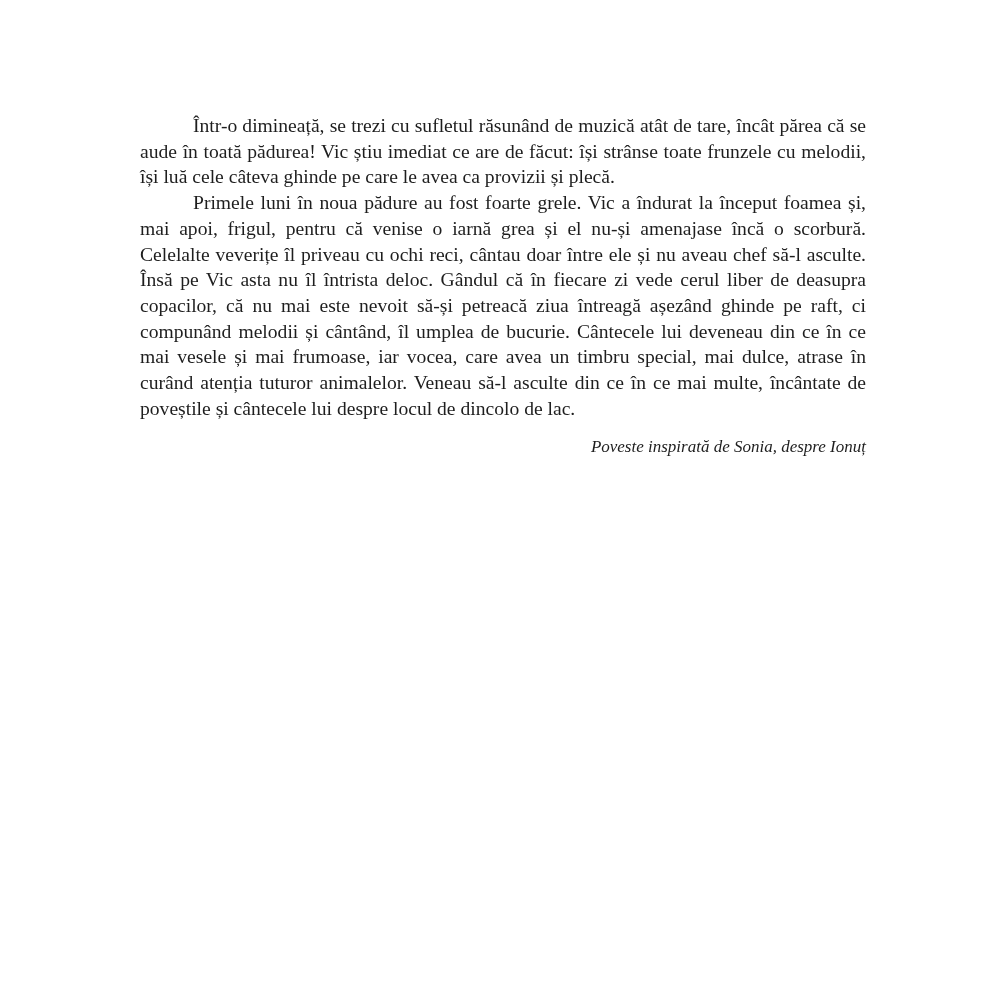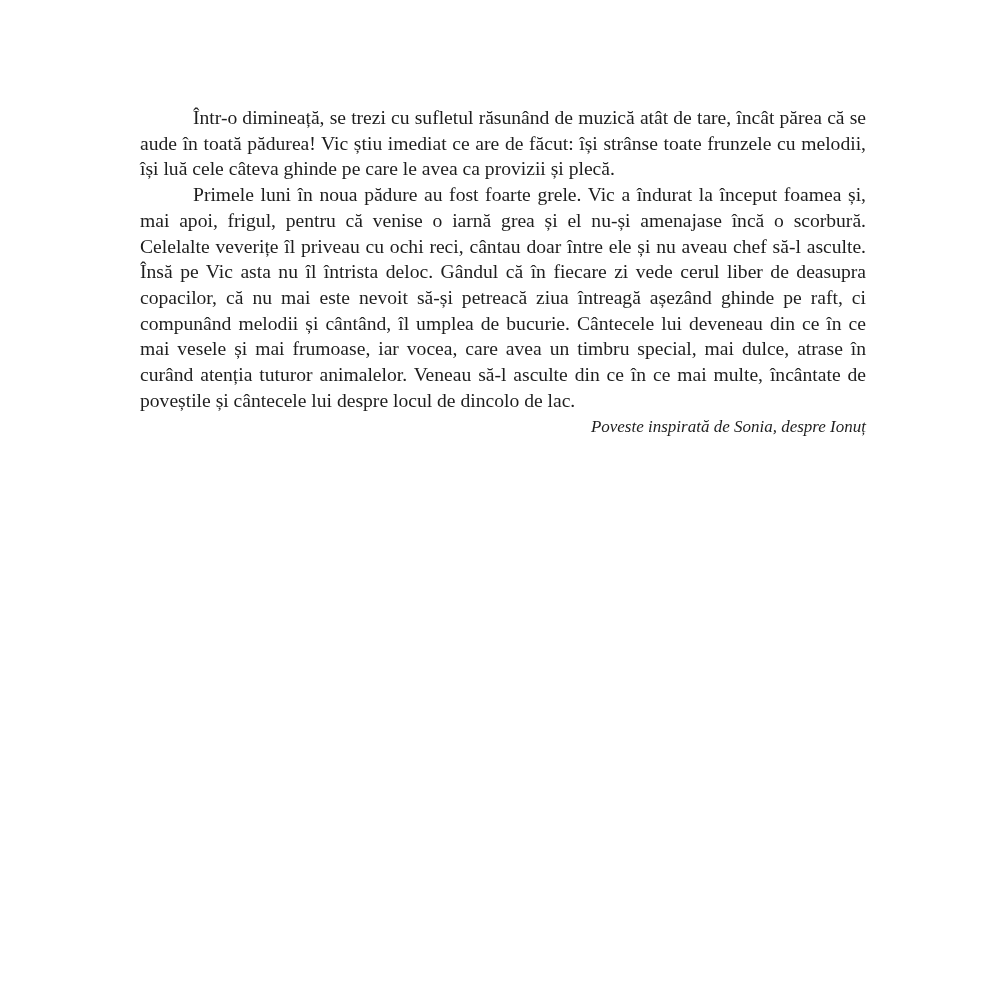--- a/index.html
+++ b/index.html
@@ -9,35 +9,35 @@
     }
     body {
       width: 1000px;
       height: 1000px;
       position: relative;
       overflow: hidden;
     }
     .page {
       position: absolute;
       left: 140px;
-      top: 105px;
+      top: 113px;
       width: 726px;
       color: #1e1e1e;
       font-family: "Liberation Serif", "DejaVu Serif", serif;
       font-size: 19.6px;
       line-height: 25.7px;
     }
     .para {
       margin: 0;
       text-align: justify;
       text-indent: 53px;
       hyphens: manual;
     }
     .signature {
-      margin: 3px 0 0 0;
+      margin: 15px 0 0 0;
       text-align: right;
       font-style: italic;
       font-size: 17px;
       line-height: 22px;
     }
   </style>
 </head>
 <body>
 
 <div class="page">

